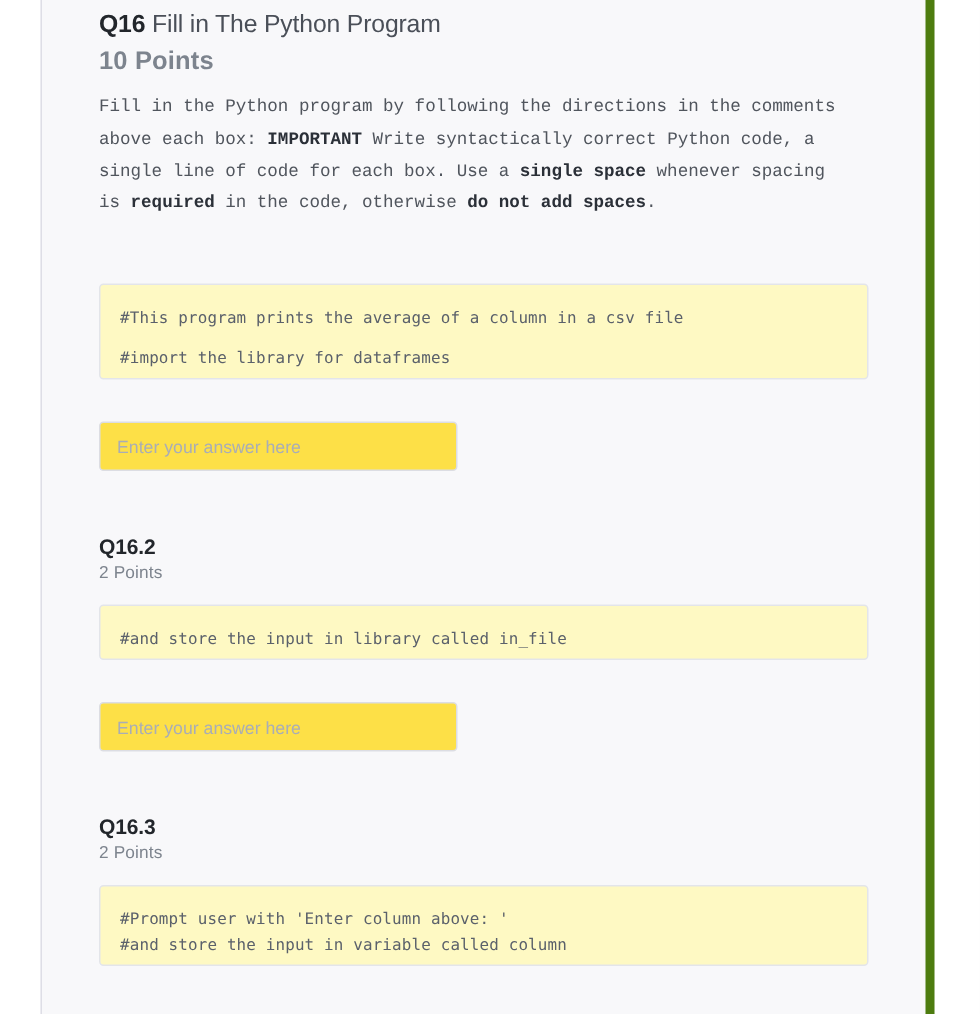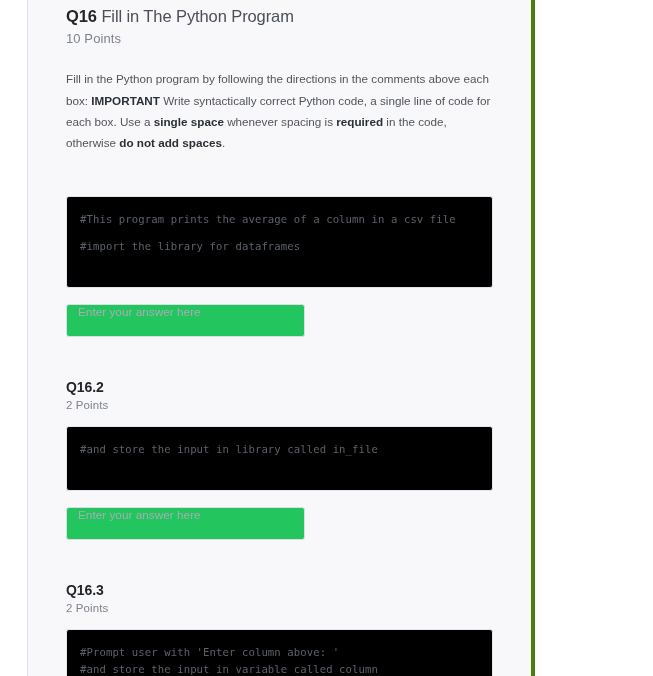--- a/index.html
+++ b/index.html
@@ -17,25 +17,25 @@
     width: 653px;
     height: 676px;
     background: #ffffff;
   }
 
   
   #question-card {
     position: absolute;
     left: 27px;
     top: 0;
-    width: 508px;
+    width: 596px;
     height: 676px;
     background: #f8f8fa;
     border-left: 1px solid #dedee6;
-    border-right: 4px solid #4d7c0f;
+    border-right: 6px solid #4d7c0f;
     box-sizing: border-box;
     overflow: hidden;
   }
 
   .card-inner {
     padding: 0 38px 0 38px;
   }
 
   
   .q-header {
@@ -47,33 +47,35 @@
     line-height: 1.3;
     margin: 0;
     font-weight: 400;
     letter-spacing: -0.1px;
   }
   .q-title .q-number {
     font-weight: 700;
     color: #22262b;
   }
   .q-points {
-    font-size: 13px;
+    font-size: 17px;
     color: #7d848e;
     margin-top: 4px;
     letter-spacing: 0.1px;
+    font-weight: bold;
   }
 
   
   .instructions {
-    margin-top: 22px;
+    margin-top: 10px;
     font-size: 11.7px;
     line-height: 1.82;
     color: #50555d;
     max-width: 500px;
+    font-family: Liberation Mono, monospace;
   }
   .instructions b {
     color: #2b3038;
     font-weight: 700;
   }
 
   
   .subq {
     margin-top: 42px;
   }
@@ -87,48 +89,48 @@
   .subq-points {
     font-size: 11.5px;
     color: #7d848e;
     margin-top: 4px;
     letter-spacing: 0.1px;
   }
 
   
   .code-block {
     margin-top: 15px;
-    background: #000000;
+    background: #fef9c3;
     border: 1px solid #e3e5ea;
     border-radius: 3px;
-    padding: 14px 14px 32px 13px;
+    padding: 14px 14px 4px 13px;
     box-sizing: border-box;
   }
   .code-line {
     font-family: "DejaVu Sans Mono", "Liberation Mono", monospace;
     font-size: 10.6px;
     line-height: 1.62;
     color: #5b616b;
     white-space: pre;
     letter-spacing: 0.1px;
   }
   .code-line.blank {
     height: 0.95em;
   }
 
   
   .answer-input {
-    margin-top: 16px;
+    margin-top: 28px;
     width: 239px;
     height: 33px;
-    background: #22c55e;
+    background: #fde047;
     border: 1px solid #dcdde3;
     border-radius: 3px;
     display: flex;
-    align-items: flex-start;
+    align-items: center;
     padding: 0 11px;
     box-sizing: border-box;
   }
   .answer-input input {
     border: none;
     outline: none;
     background: transparent;
     width: 100%;
     font-family: "Liberation Sans", sans-serif;
     font-size: 11.8px;

